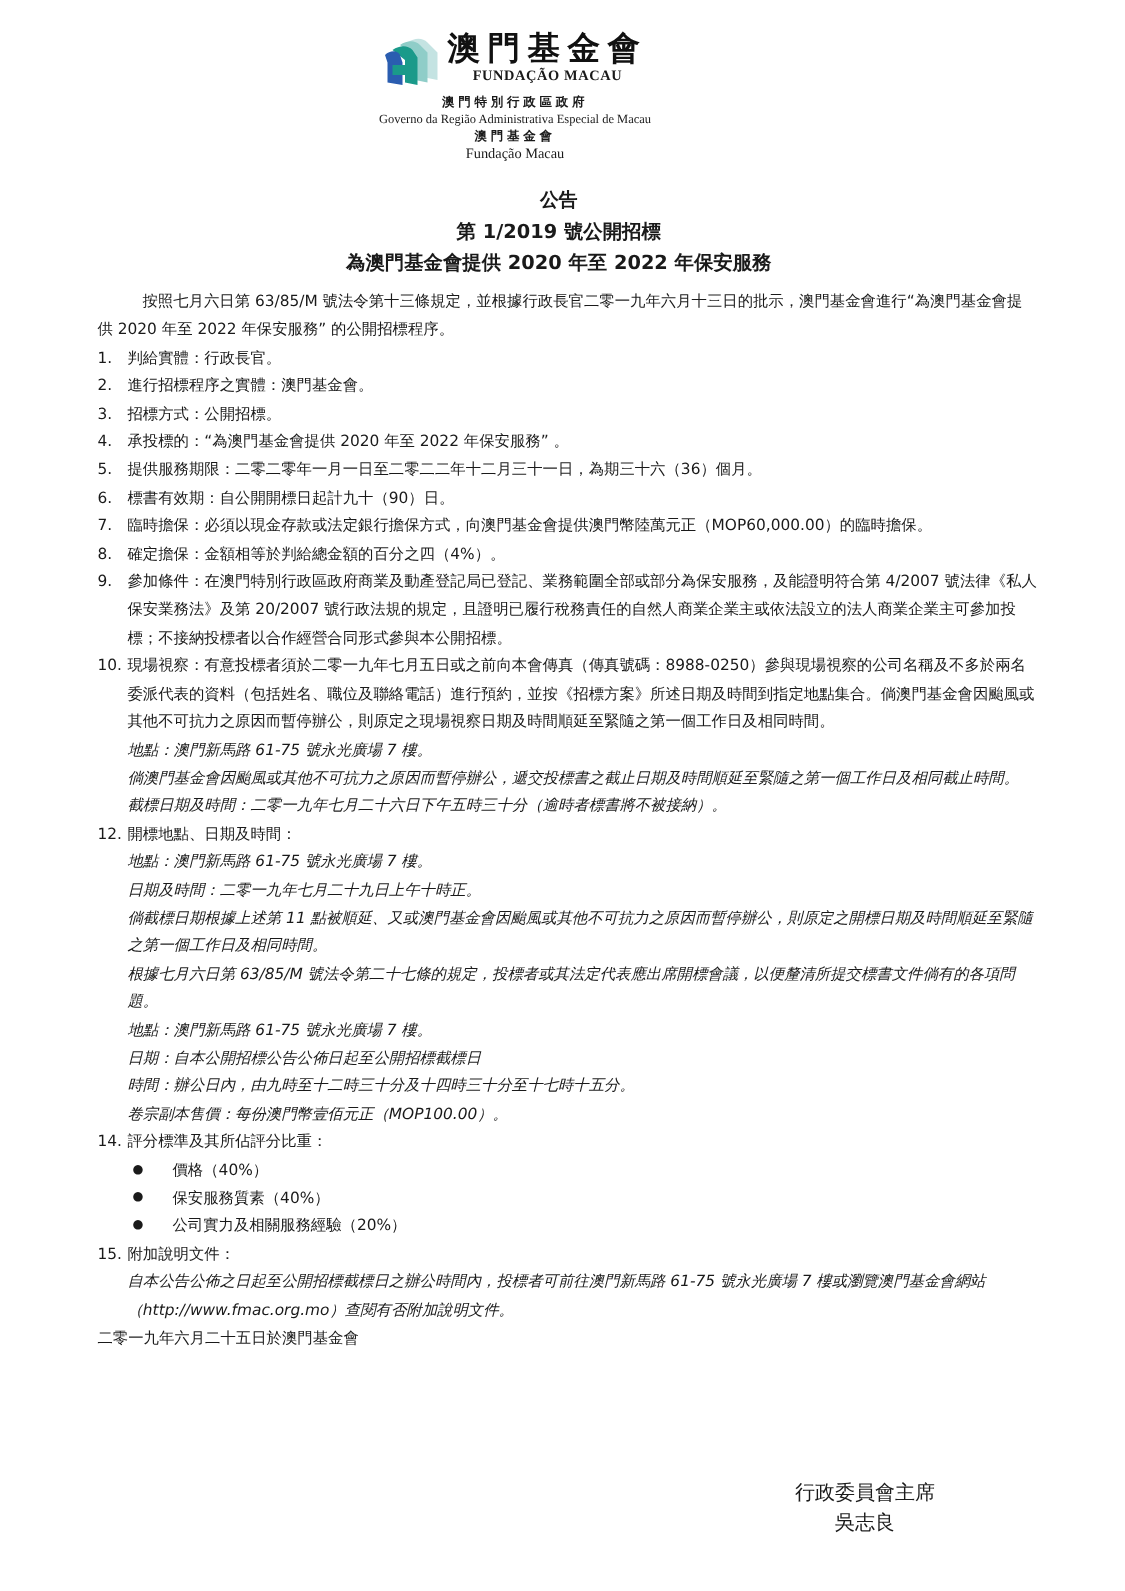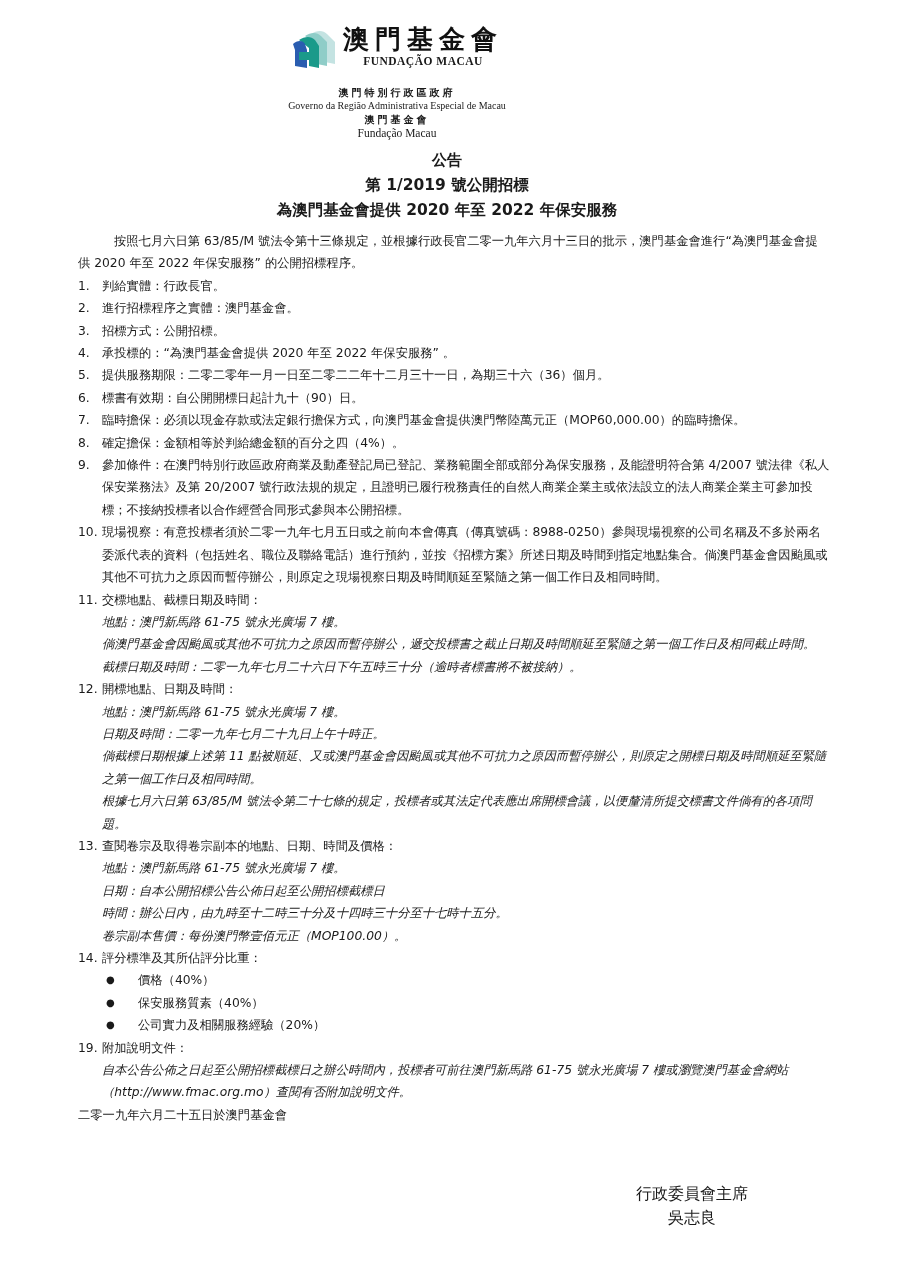--- a/index.html
+++ b/index.html
@@ -1,24 +1,24 @@
 <!DOCTYPE html>
 <html><head>
 <meta charset="utf-8">
 <style>
   html, body { margin:0; padding:0; background:#ffffff; }
   body { width:900px; height:1273px; position:relative; overflow:hidden;
          font-family:"DejaVu Sans", sans-serif; color:#1a1a1a; }
-  .header { position:absolute; left:0; top:24px; width:794px; text-align:center; }
+  .header { position:absolute; left:15px; top:24px; width:794px; text-align:center; }
   .logo-row { display:flex; justify-content:center; align-items:flex-start; }
   .logo-mark { width:46px; height:42px; margin-right:6px; margin-top:4px; }
   .logo-text { display:flex; flex-direction:column; align-items:center; }
   .logo-cn { font-family:"DejaVu Serif", serif; font-size:26px; font-weight:bold; letter-spacing:6px; line-height:30px; color:#111; }
   .logo-pt { font-family:"Liberation Serif", serif; font-size:11.5px; font-weight:bold; letter-spacing:0.5px; line-height:14px; }
-  .gov-cn { font-family:Liberation Serif, serif; font-size:10px; font-weight:bold; letter-spacing:3px; margin-top:16px; line-height:13px; }
+  .gov-cn { font-family:Liberation Serif, serif; font-size:10px; font-weight:bold; letter-spacing:3px; margin-top:6px; line-height:13px; }
   .gov-pt { font-family:"Liberation Serif", serif; font-size:10px; line-height:13px; }
   .fund-cn { font-family:"DejaVu Serif", serif; font-size:10px; font-weight:bold; letter-spacing:3px; line-height:14px; margin-top:1px; }
   .fund-pt { font-family:"Liberation Serif", serif; font-size:11.5px; line-height:13px; }
   .titles { position:absolute; top:148px; left:0; width:894px; text-align:center; font-weight:bold; }
   .titles div { font-size:15.5px; line-height:25px; }
   .titles .t1 { font-size:15px; }
   .body { position:absolute; left:78px; top:230px; width:752px; font-size:12.3px; line-height:22.4px; }
   .p { margin:0; }
   .indent-first { text-indent:36px; }
   .item { display:flex; }
@@ -99,41 +99,33 @@
     </div>
   <div class="item">
       <span class="num">9.</span>
       <span class="itext">參加條件：在澳門特別行政區政府商業及動產登記局已登記、業務範圍全部或部分為保安服務，及能證明符合第 4/2007 號法律《私人保安業務法》及第 20/2007 號行政法規的規定，且證明已履行稅務責任的自然人商業企業主或依法設立的法人商業企業主可參加投標；不接納投標者以合作經營合同形式參與本公開招標。</span>
     </div>
   <div class="item">
       <span class="num">10.</span>
       <span class="itext">現場視察：有意投標者須於二零一九年七月五日或之前向本會傳真（傳真號碼：8988-0250）參與現場視察的公司名稱及不多於兩名委派代表的資料（包括姓名、職位及聯絡電話）進行預約，並按《招標方案》所述日期及時間到指定地點集合。倘澳門基金會因颱風或其他不可抗力之原因而暫停辦公，則原定之現場視察日期及時間順延至緊隨之第一個工作日及相同時間。</span>
     </div>
 
-  <div class="item">
-      <span class="num">11.</span>
-      <span class="itext">交標地點、截標日期及時間：</span>
-    </div>
   <div class="sub">地點：澳門新馬路 61-75 號永光廣場 7 樓。</div>
   <div class="sub">倘澳門基金會因颱風或其他不可抗力之原因而暫停辦公，遞交投標書之截止日期及時間順延至緊隨之第一個工作日及相同截止時間。</div>
   <div class="sub">截標日期及時間：二零一九年七月二十六日下午五時三十分（逾時者標書將不被接納）。</div>
 
   <div class="item">
       <span class="num">12.</span>
       <span class="itext">開標地點、日期及時間：</span>
     </div>
   <div class="sub">地點：澳門新馬路 61-75 號永光廣場 7 樓。</div>
   <div class="sub">日期及時間：二零一九年七月二十九日上午十時正。</div>
   <div class="sub">倘截標日期根據上述第 11 點被順延、又或澳門基金會因颱風或其他不可抗力之原因而暫停辦公，則原定之開標日期及時間順延至緊隨之第一個工作日及相同時間。</div>
   <div class="sub">根據七月六日第 63/85/M 號法令第二十七條的規定，投標者或其法定代表應出席開標會議，以便釐清所提交標書文件倘有的各項問題。</div>
 
-  <div class="item">
-      <span class="num">13.</span>
-      <span class="itext">查閱卷宗及取得卷宗副本的地點、日期、時間及價格：</span>
-    </div>
   <div class="sub">地點：澳門新馬路 61-75 號永光廣場 7 樓。</div>
   <div class="sub">日期：自本公開招標公告公佈日起至公開招標截標日</div>
   <div class="sub">時間：辦公日內，由九時至十二時三十分及十四時三十分至十七時十五分。</div>
   <div class="sub">卷宗副本售價：每份澳門幣壹佰元正（MOP100.00）。</div>
 
   <div class="item">
       <span class="num">14.</span>
       <span class="itext">評分標準及其所佔評分比重：</span>
     </div>
   <div class="bullets">
@@ -145,21 +137,21 @@
         <span class="bdot">●</span>
         <span>保安服務質素（40%）</span>
       </div>
     <div class="bullet">
         <span class="bdot">●</span>
         <span>公司實力及相關服務經驗（20%）</span>
       </div>
   </div>
 
   <div class="item">
-      <span class="num">19.</span>
+      <span class="num">15.</span>
       <span class="itext">附加說明文件：</span>
     </div>
   <div class="sub">自本公告公佈之日起至公開招標截標日之辦公時間內，投標者可前往澳門新馬路 61-75 號永光廣場 7 樓或瀏覽澳門基金會網站（http://www.fmac.org.mo）查閱有否附加說明文件。</div>
 
   <div class="date-line">二零一九年六月二十五日於澳門基金會</div>
 </div>
 
 <div class="sign">
   <div>行政委員會主席</div>
   <div>吳志良</div>

